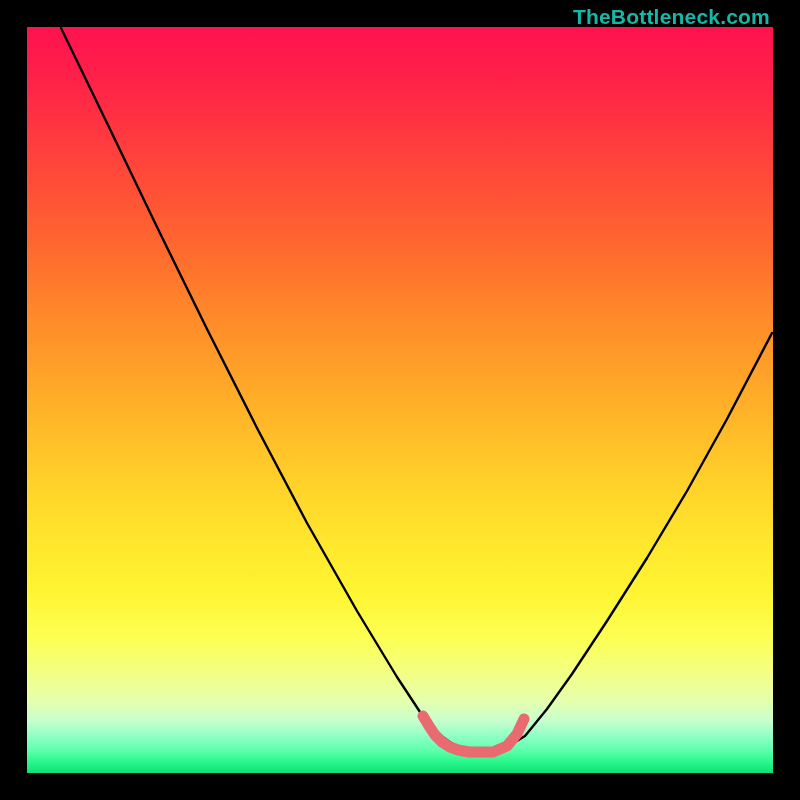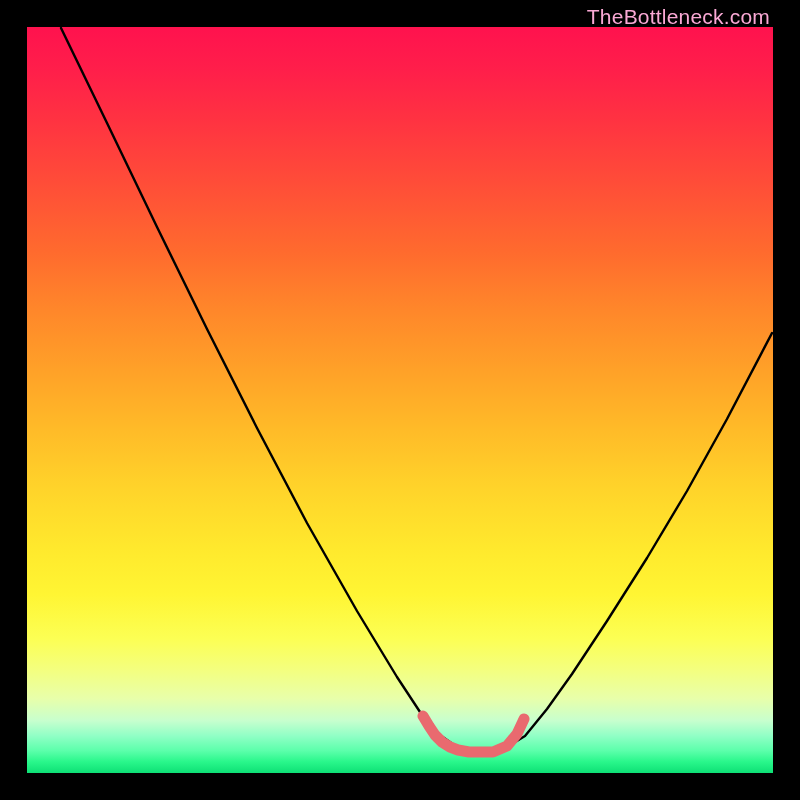--- a/index.html
+++ b/index.html
@@ -52,24 +52,24 @@
     );
   }
   svg.curves {
     position: absolute;
     inset: 0;
   }
   .watermark {
     position: absolute;
     top: 5px;
     right: 30px;
-    color: #f9a8d4;
+    color: #14b8a6;
     font-size: 21px;
     letter-spacing: 0.2px;
-    font-weight: 400;
+    font-weight: 700;
   }
 </style>
 </head>
 <body>
 
 <div class="frame">
   <div class="plot">
     <div class="gradient"></div>
     <svg class="curves" viewBox="0 0 746 746" preserveAspectRatio="none">
       <polyline id="series-main" fill="none" stroke="#000" stroke-width="2.4" stroke-linecap="round" stroke-linejoin="round" points="34,1 80,96 130,200 180,302 230,401 280,496 330,584 370,650 395,688 410,706 430,720 450,725 475,723 498,709 520,682 545,647 580,594 620,531 660,464 700,392 745,306"></polyline>

